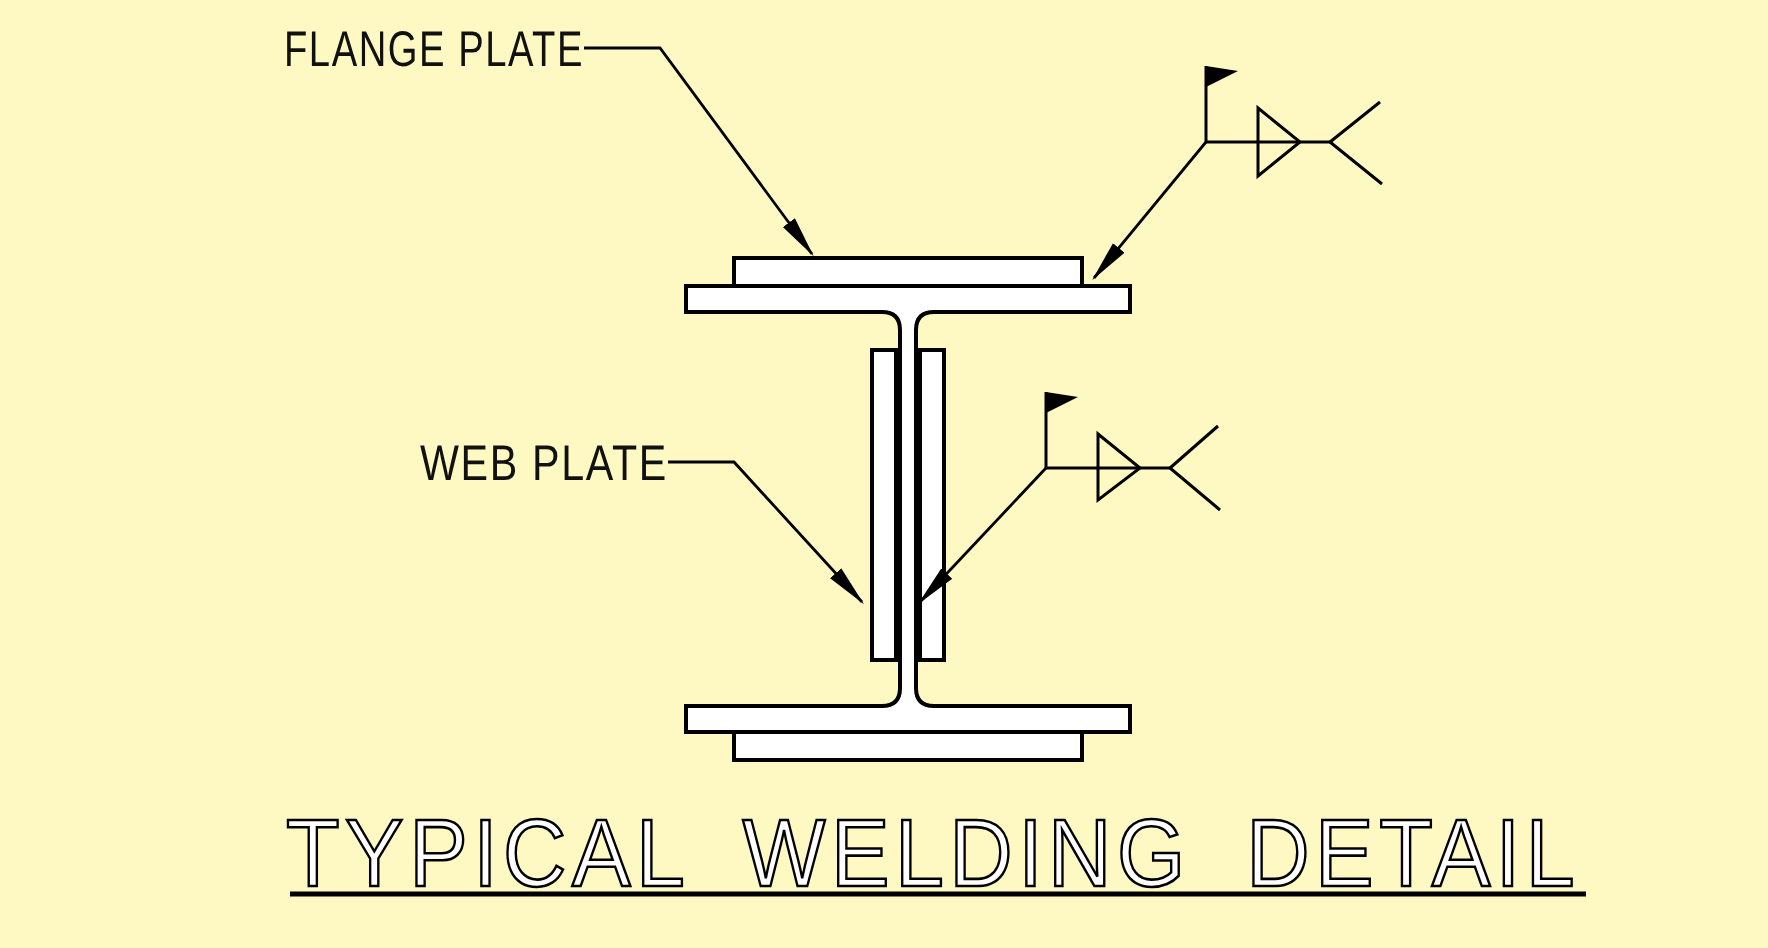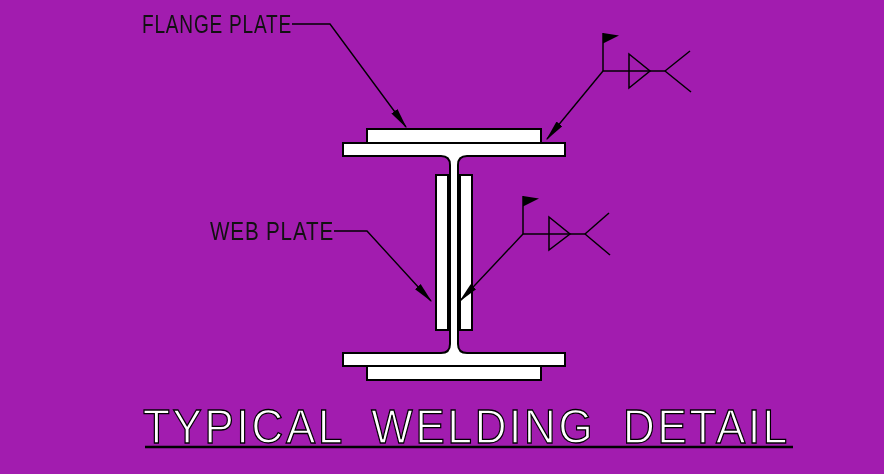--- a/index.html
+++ b/index.html
@@ -8,21 +8,21 @@
     background: #ffffff;
     width: 884px;
     height: 474px;
     overflow: hidden;
     font-family: "Liberation Sans", sans-serif;
   }
   .canvas {
     position: relative;
     width: 884px;
     height: 474px;
-    background: #a21caf;
+    background: #fef9c3;
   }
   svg { display: block; }
   .cad-label {
     font-family: "Liberation Sans", sans-serif;
     font-size: 25px;
     fill: #111111;
     letter-spacing: 1px;
   }
   .cad-title {
     font-family: "Liberation Sans", sans-serif;

